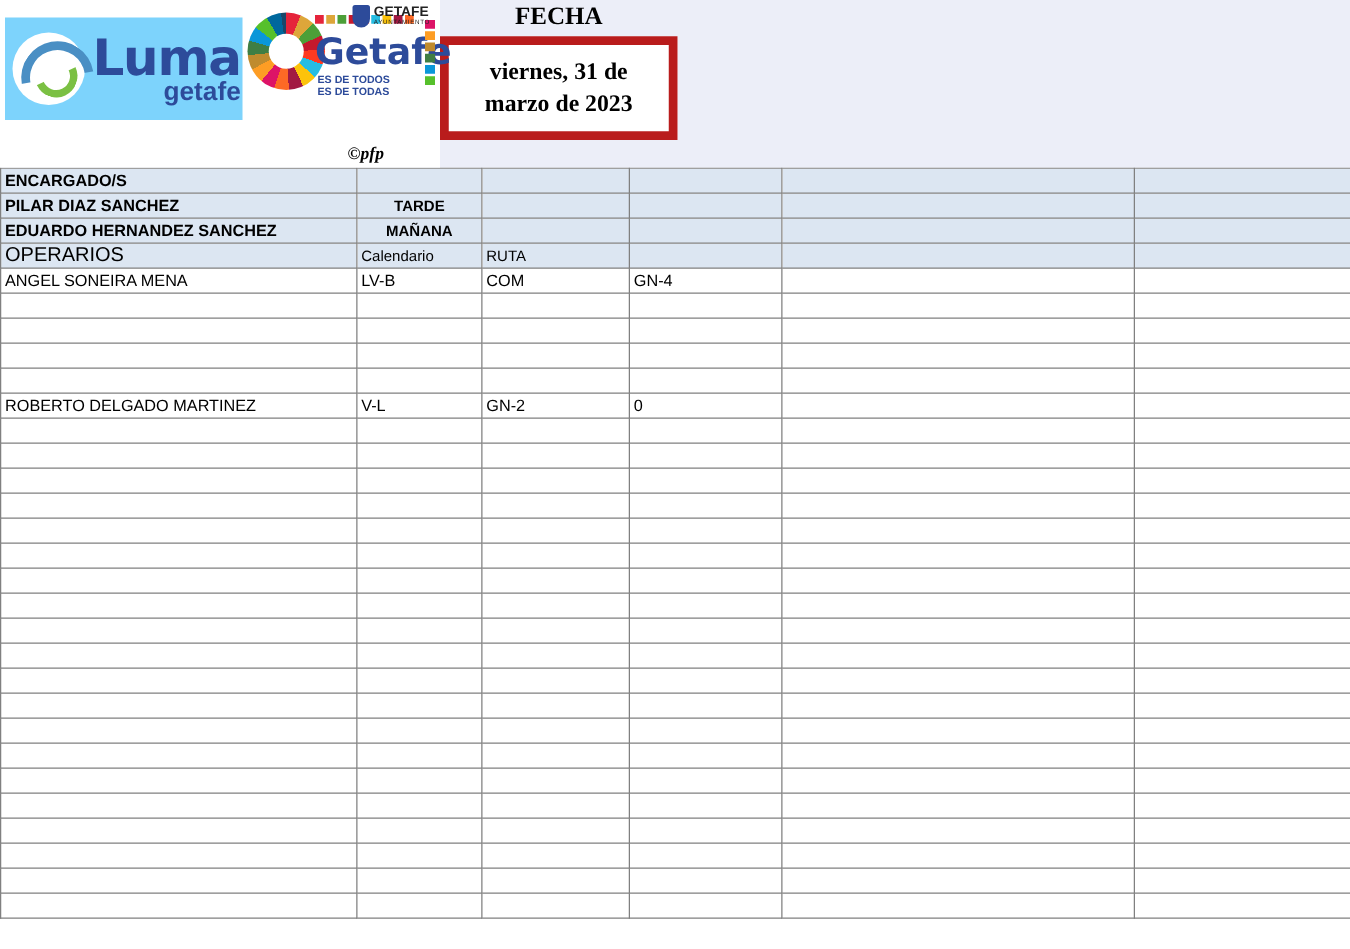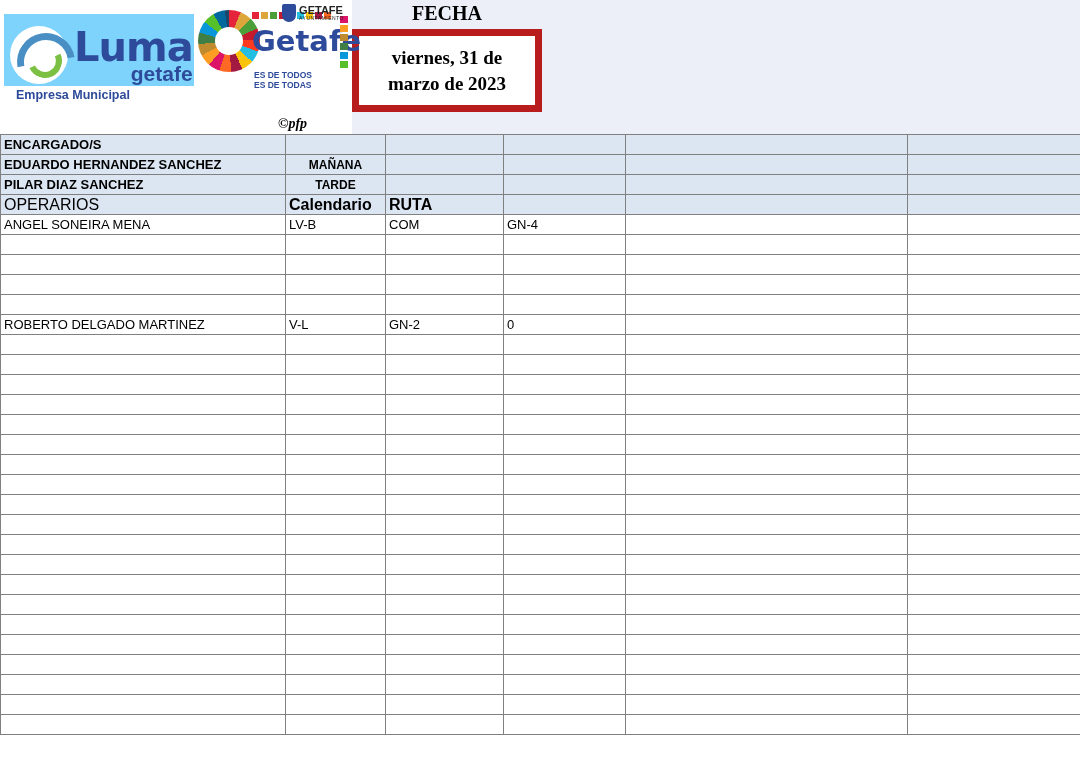--- a/index.html
+++ b/index.html
@@ -139,21 +139,21 @@
   }
   .sdg-bars i { display:block; width: 7px; height: 7px; }
   .sdg-bars-right {
     position: absolute;
     right: 0px; top: 14px;
     display: flex; flex-direction: column; gap: 2px;
   }
   .sdg-bars-right i { display:block; width: 8px; height: 7px; }
   .es-de-todos {
     position: absolute;
-    left: 58px; top: 68px;
+    left: 58px; top: 56px;
     font-size: 8.5px; font-weight: bold; color: #2d4b9a; line-height: 10px;
   }
   .ayto {
     position: absolute;
     right: 4px; top: 2px;
     display: flex; align-items: center; gap: 3px;
   }
   .ayto-shield {
     width: 14px; height: 18px;
     background: #2d4b9a;
@@ -233,40 +233,39 @@
   .c0 { width: 285px; }
   .c1 { width: 100px; }
   .c2 { width: 118px; }
   .c3 { width: 122px; }
   .c4 { width: 282px; }
   .c5 { width: 173px; }
   .bold { font-weight: bold; }
   .small-caps { font-size: 12px; font-weight: bold; }
   .center { text-align: center; }
   .oper { font-size: 16px; font-weight: normal; }
-  .calendario { font-size: 16px; font-weight: bold; }
+  .calendario { font-size: 12px; }
 </style>
 </head>
 <body>
 
 <div id="page">
 
   <div class="header">
 
     <div class="logo-block">
 
       <div class="luma-box">
         <div class="luma-swirl"></div>
         <div class="luma-text">
           <div class="luma"><span>Lu</span><span>ma</span></div>
           <div class="getafe">getafe</div>
         </div>
       </div>
 
-      <div class="empresa">Empresa Municipal</div>
 
       <div class="getafe-logo">
         <div class="sdg-ring"></div>
         <div class="sdg-bars">
           <i style="background:#e5243b"></i>
             <i style="background:#dda63a"></i>
             <i style="background:#4c9f38"></i>
           <i style="background:#c5192d"></i>
             <i style="background:#ff3a21"></i>
             <i style="background:#26bde2"></i>
@@ -310,30 +309,30 @@
     <tbody id="tbody">
         <tr class="blue">
           <td class="c0 bold">ENCARGADO/S</td>
           <td class="c1 bold"></td>
           <td class="c2 bold"></td>
           <td class="c3 bold"></td>
           <td class="c4 bold"></td>
           <td class="c5 bold"></td>
         </tr>
         <tr class="blue">
+          <td class="c0 bold">PILAR DIAZ SANCHEZ</td>
+          <td class="c1 small-caps center">TARDE</td>
+          <td class="c2"></td>
+          <td class="c3"></td>
+          <td class="c4"></td>
+          <td class="c5"></td>
+        </tr>
+        <tr class="blue">
           <td class="c0 bold">EDUARDO HERNANDEZ SANCHEZ</td>
           <td class="c1 small-caps center">MAÑANA</td>
-          <td class="c2"></td>
-          <td class="c3"></td>
-          <td class="c4"></td>
-          <td class="c5"></td>
-        </tr>
-        <tr class="blue">
-          <td class="c0 bold">PILAR DIAZ SANCHEZ</td>
-          <td class="c1 small-caps center">TARDE</td>
           <td class="c2"></td>
           <td class="c3"></td>
           <td class="c4"></td>
           <td class="c5"></td>
         </tr>
         <tr class="blue">
           <td class="c0 oper">OPERARIOS</td>
           <td class="c1 calendario">Calendario</td>
           <td class="c2 calendario">RUTA</td>
           <td class="c3 calendario"></td>

